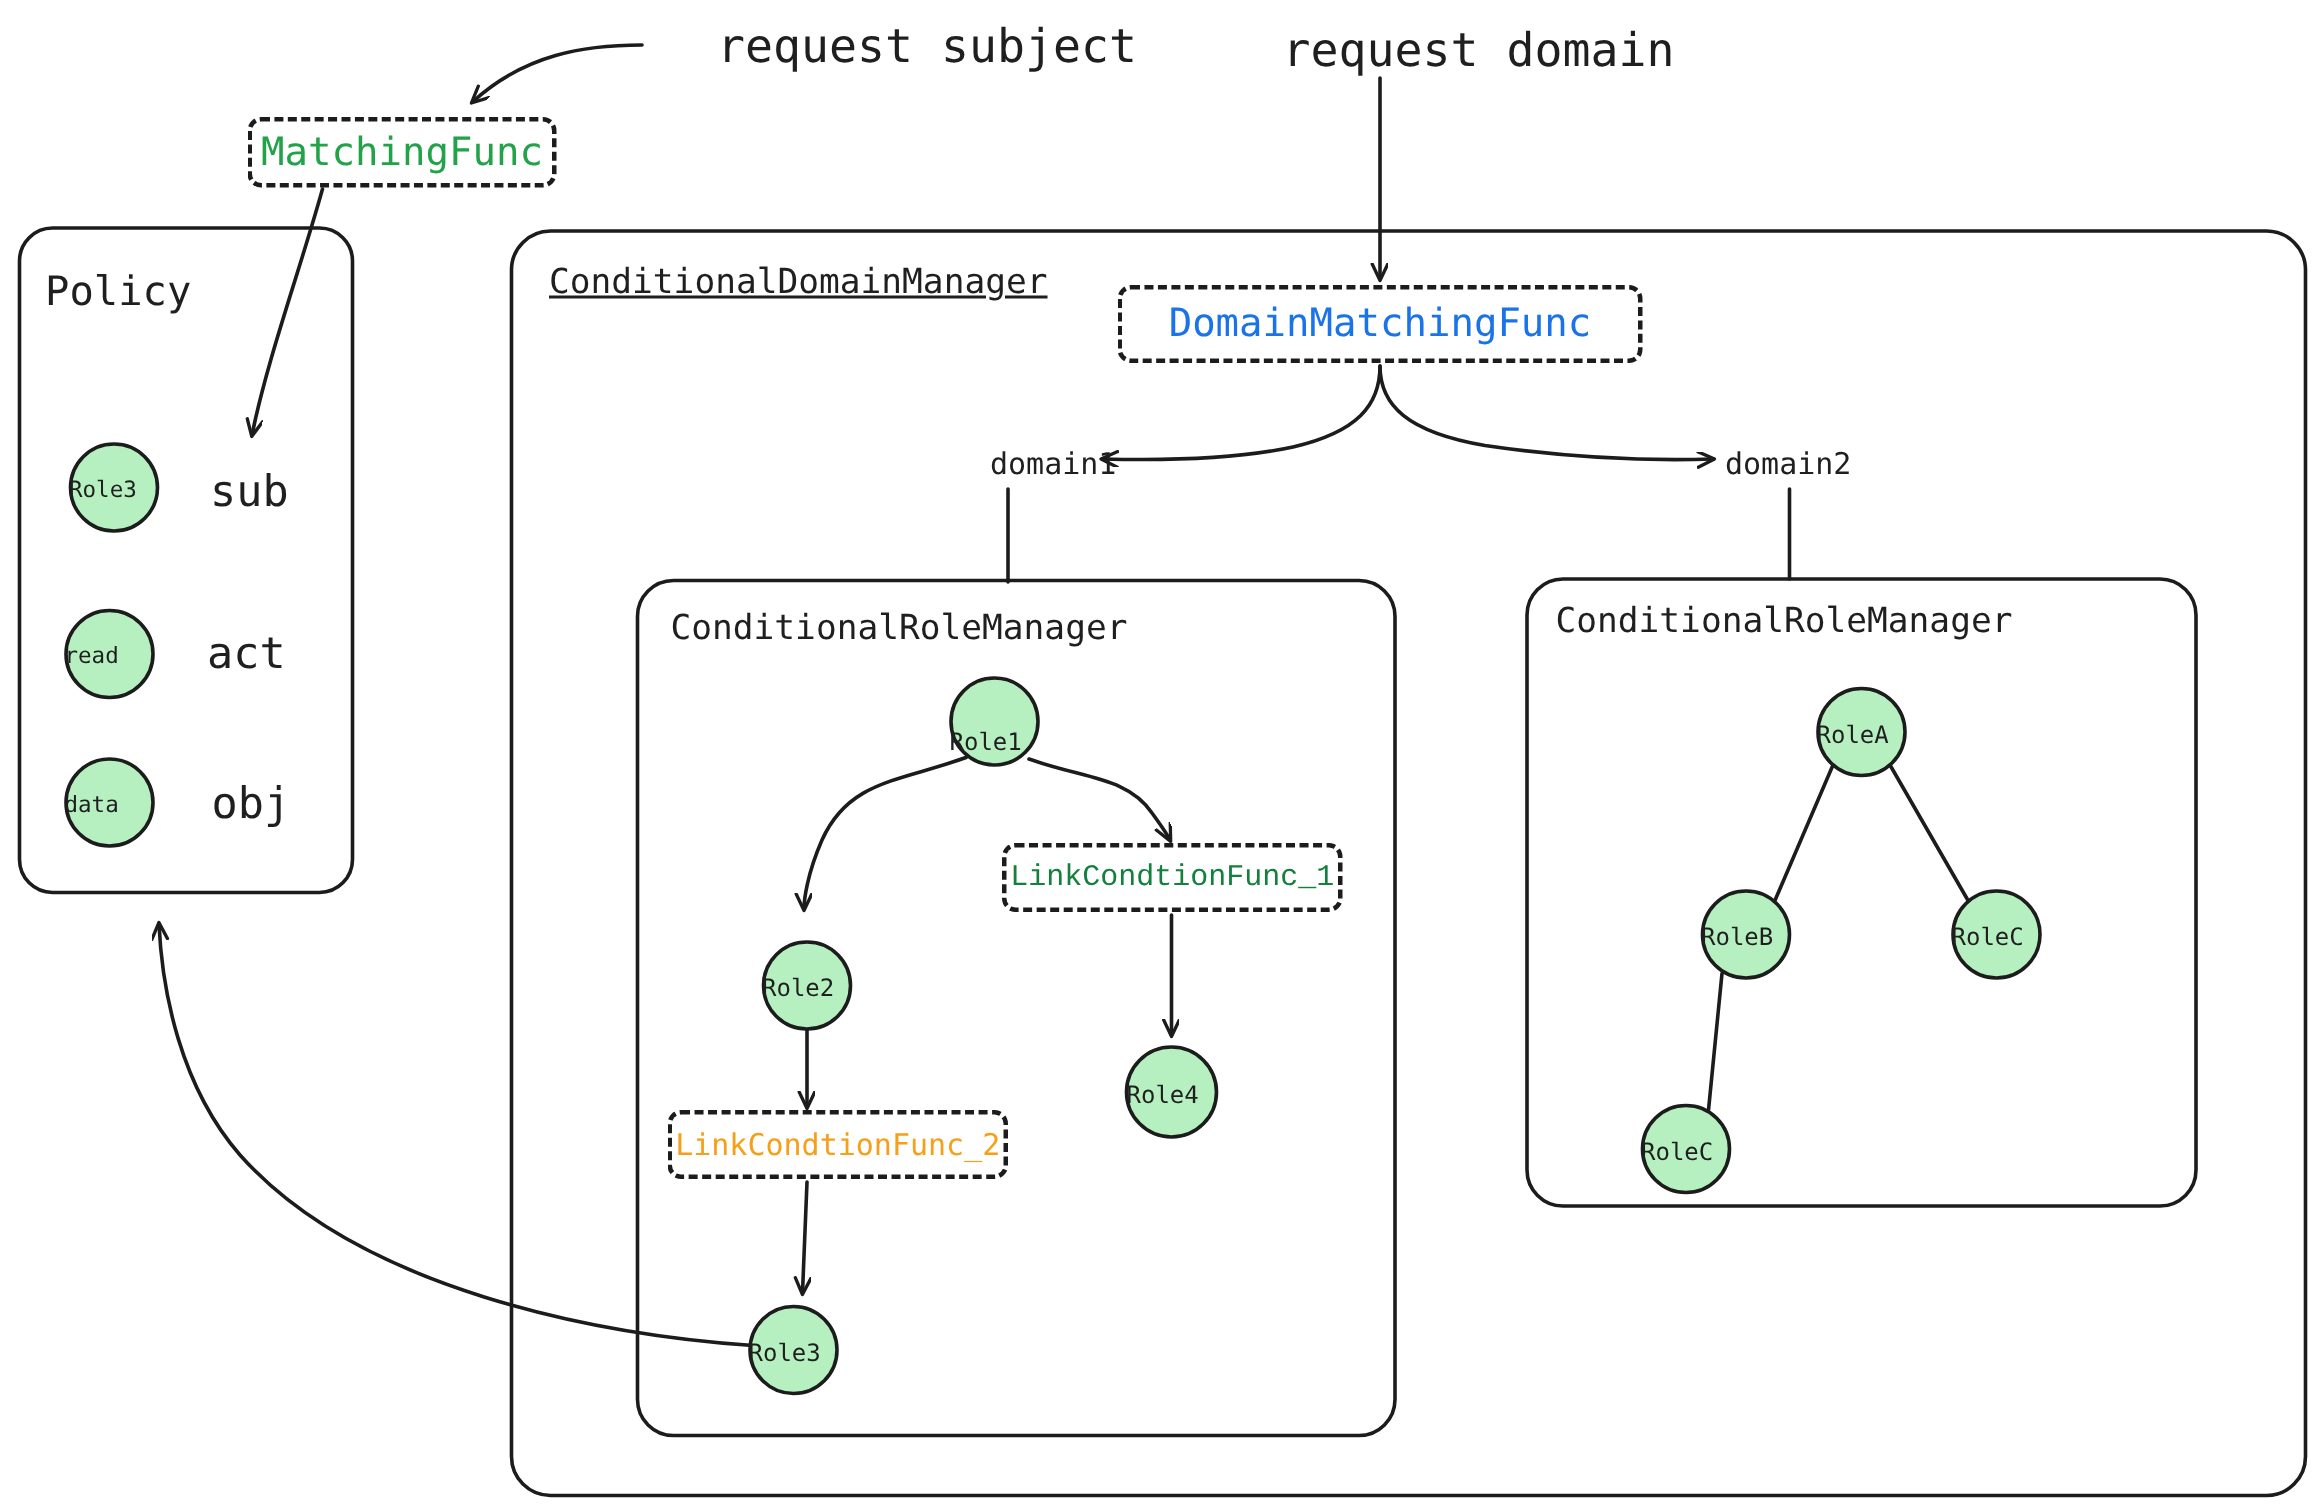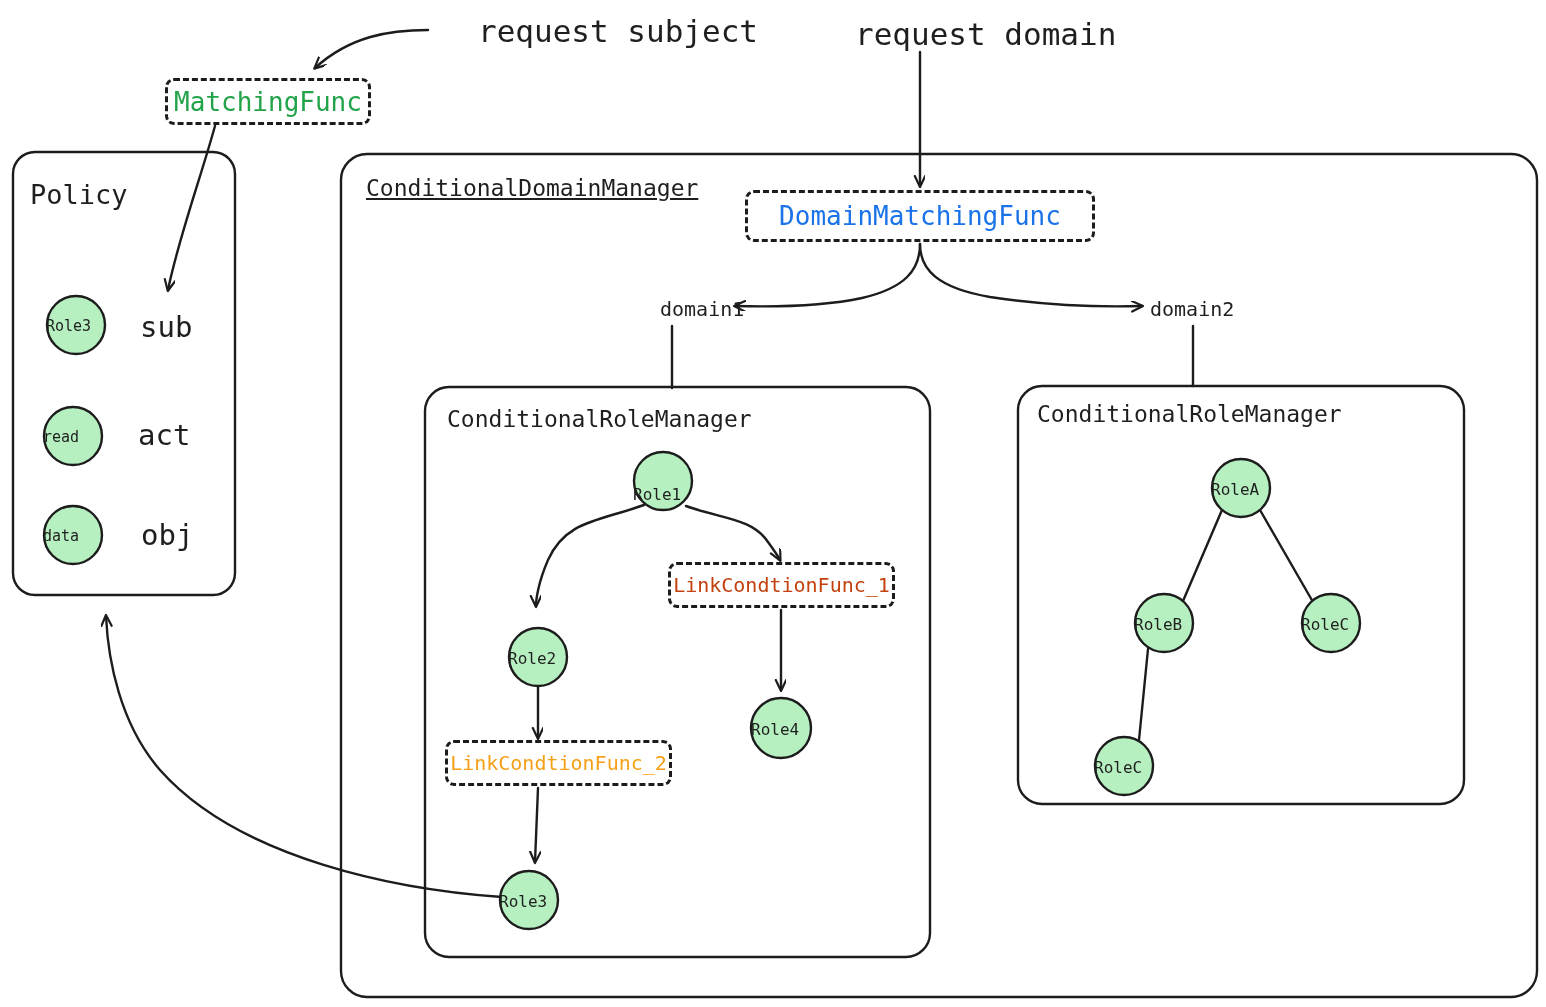--- a/index.html
+++ b/index.html
@@ -111,21 +111,21 @@
   <div class="lbl edge-lbl" style="left:1150px;top:297px;">domain2</div>
 
   <div class="lbl container-title" style="left:447px;top:406px;">ConditionalRoleManager</div>
 
   <div class="node-lbl big" style="left:633px;top:473px;width:44px;margin-top:12px;">Role1</div>
   <div class="node-lbl big" style="left:508px;top:649px;width:60px;">Role2</div>
   <div class="node-lbl big" style="left:499px;top:892px;width:60px;">Role3</div>
   <div class="node-lbl big" style="left:751px;top:720px;width:60px;">Role4</div>
 
   <div class="dashbox" style="left:668px;top:562px;width:227px;height:46px;">
-    <span style="color:#c2410c;font-size:20px;">LinkCondtionFunc_1</span>
+    <span style="color:#15803d;font-size:20px;font-family:Liberation Mono, monospace;">LinkCondtionFunc_1</span>
   </div>
 
   <div class="dashbox" style="left:445px;top:740px;width:227px;height:46px;">
     <span style="color:#f5a018;font-size:20px;">LinkCondtionFunc_2</span>
   </div>
 
   <div class="lbl container-title" style="left:1037px;top:401px;">ConditionalRoleManager</div>
 
   <div class="node-lbl big" style="left:1211px;top:480px;width:60px;">RoleA</div>
   <div class="node-lbl big" style="left:1134px;top:615px;width:60px;">RoleB</div>

